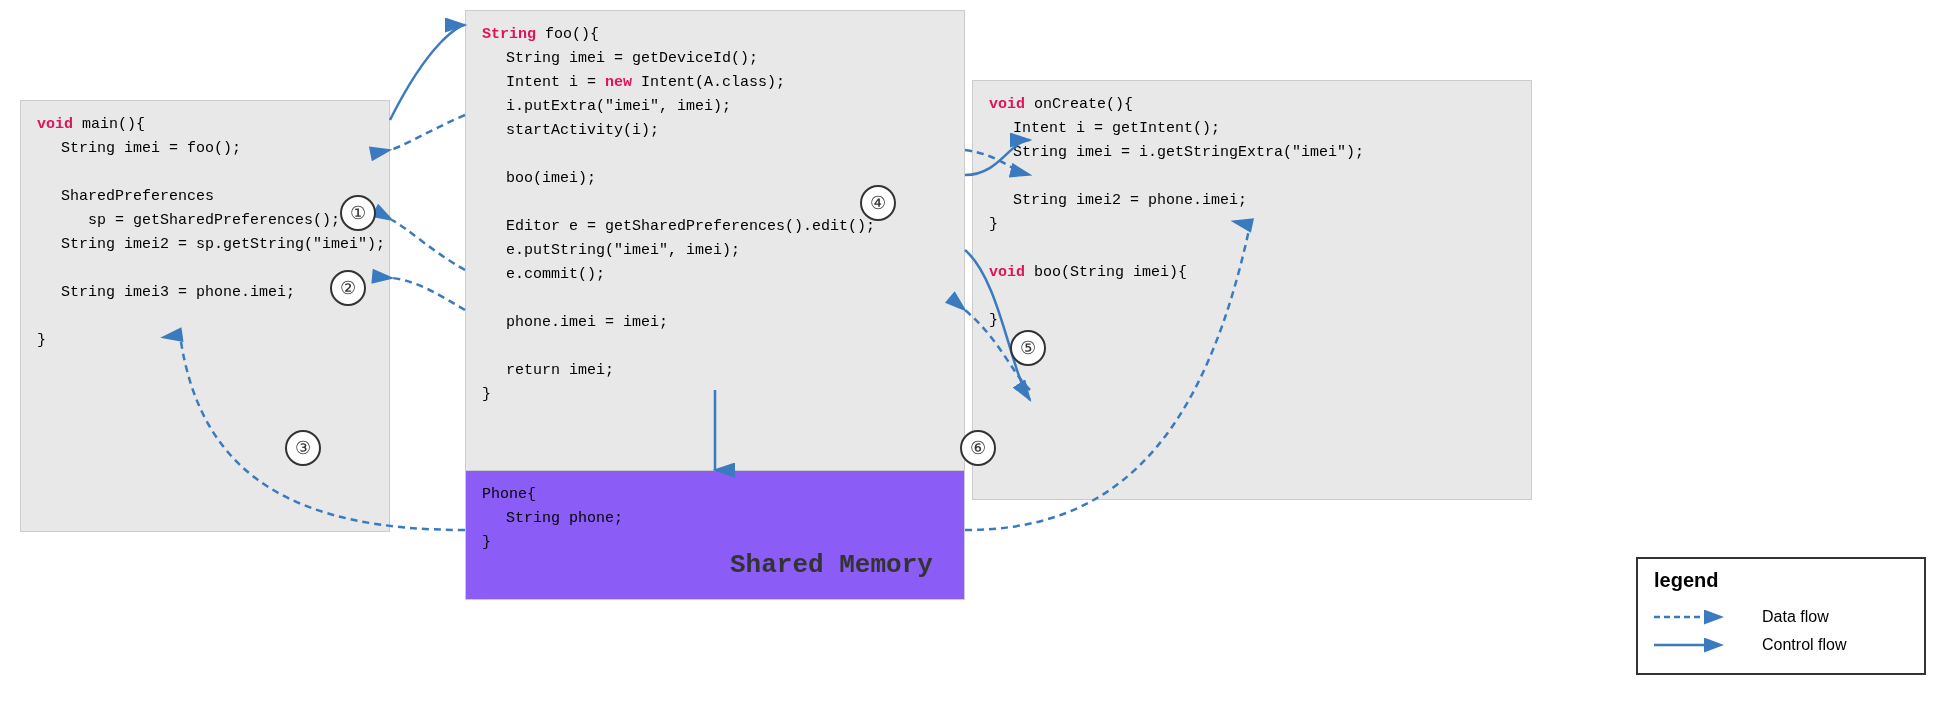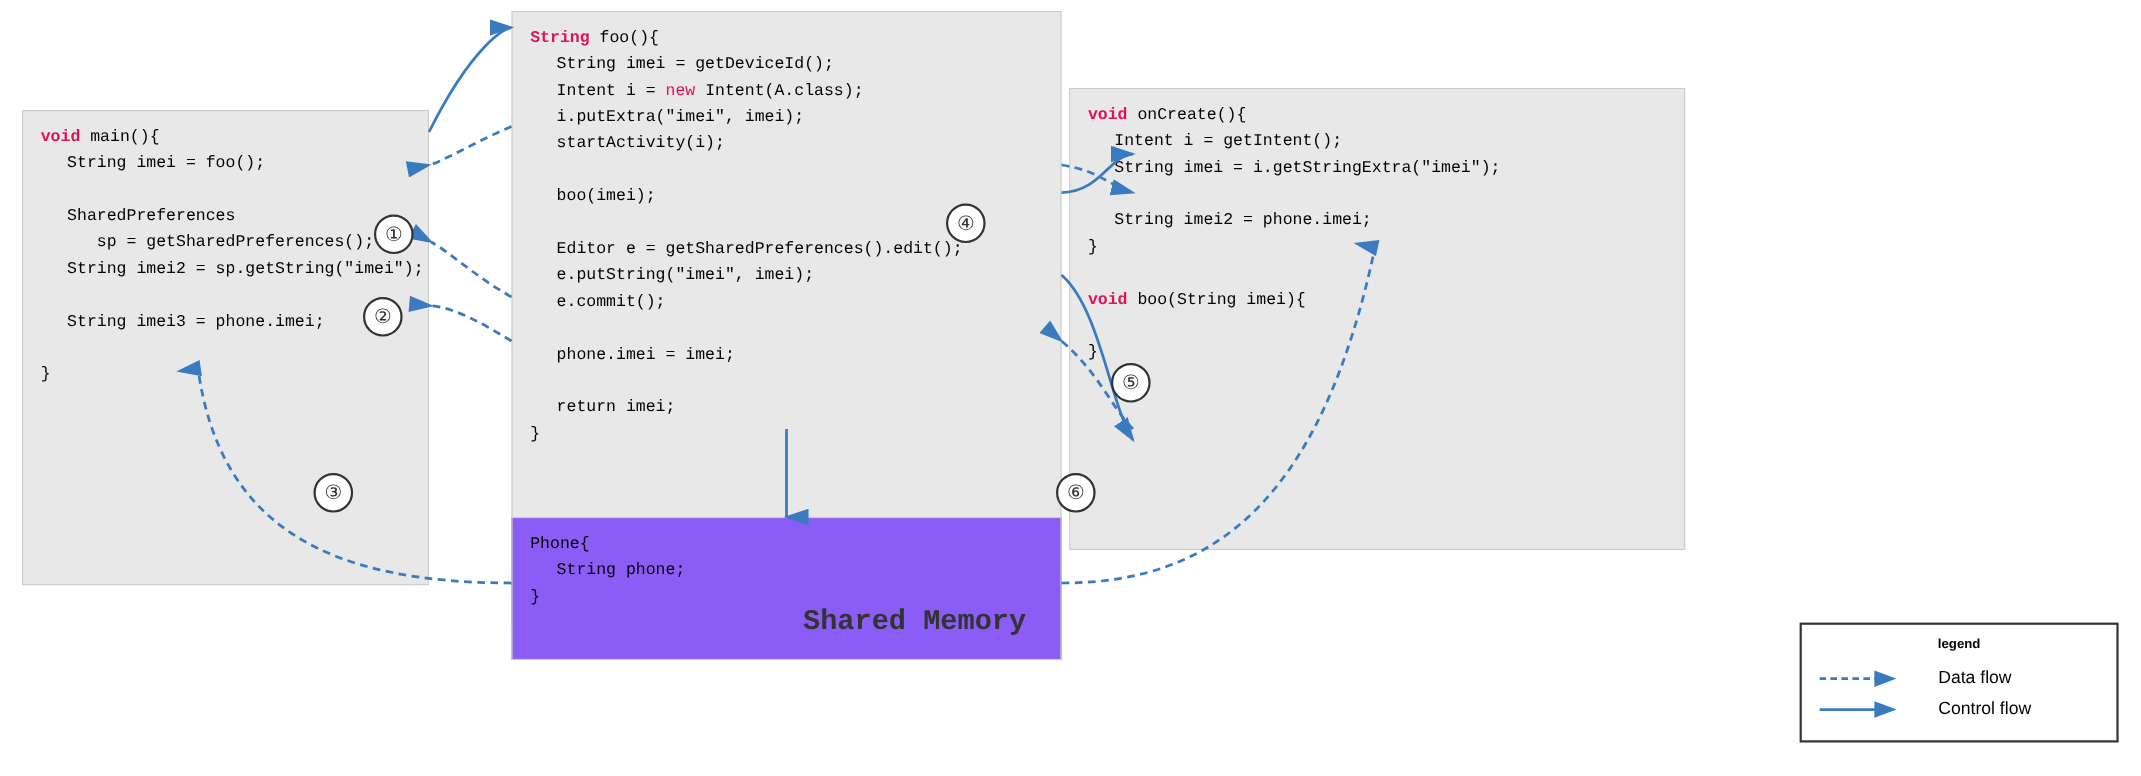--- a/index.html
+++ b/index.html
@@ -21,21 +21,21 @@
       line-height: 1.6;
     }
 
     .code-box .keyword {
       color: #e0135a;
       font-weight: bold;
     }
 
     .code-box .keyword-new {
       color: #e0135a;
-      font-weight: normal;
+      font-weight: bold;
     }
 
     
     #box-main {
       left: 20px;
       top: 100px;
       width: 370px;
       height: 432px;
     }
 
@@ -96,22 +96,21 @@
       border: 2px solid #333;
       background: #fff;
       padding: 10px 16px;
       font-family: Arial, sans-serif;
       font-size: 16px;
     }
 
     #legend .legend-title {
       font-weight: bold;
       margin-bottom: 15px;
-      font-size: 12px;
-      text-align: center;
+      font-size: 20px;
     }
 
     #legend .legend-item {
       display: flex;
       align-items: center;
       margin: 8px 0;
       gap: 28px;
     }
 
     .legend-line {

